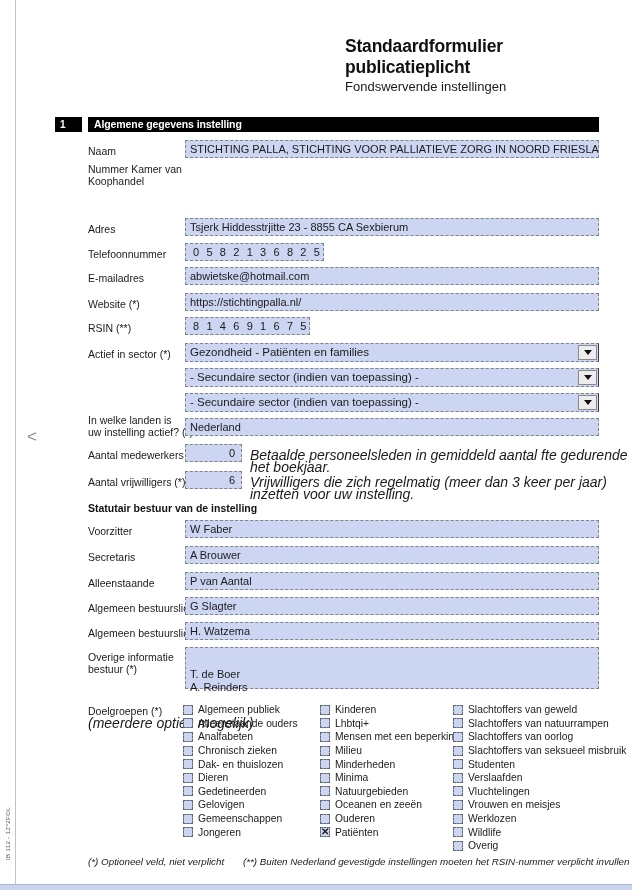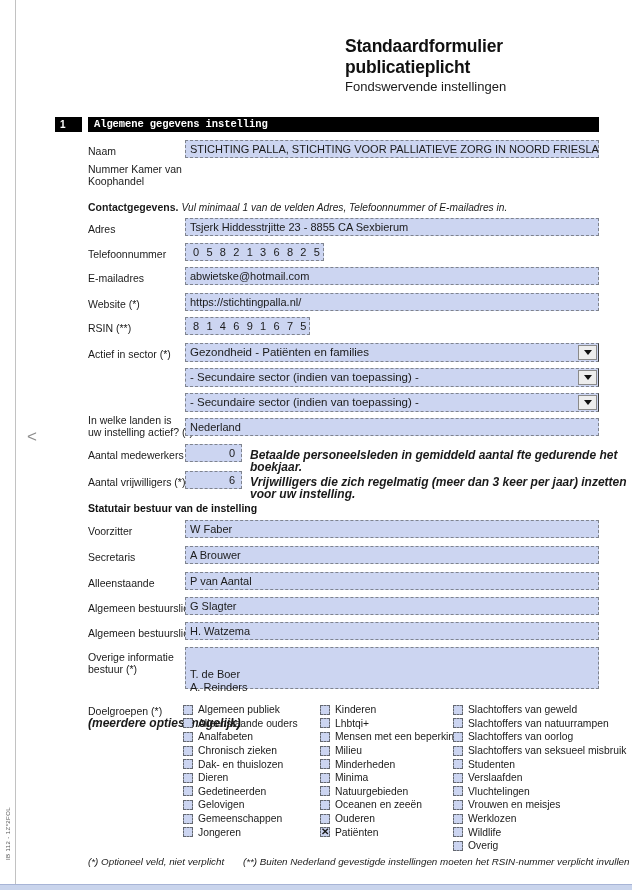--- a/index.html
+++ b/index.html
@@ -11,21 +11,21 @@
   .bottom-bar { position:absolute; left:0; top:884px; width:632px; height:6px;
                 background:var(--bottom-bar,#c9d4ec); border-top:1px solid #a7b4d6; }
 
   .doc-title { position:absolute; left:345px; top:36px; color:#111; }
   .doc-title .t  { font-size:17.5px; font-weight:bold; line-height:21px; letter-spacing:-0.2px; }
   .doc-title .sub{ font-size:13px; line-height:17px; color:#1a1a1a; }
 
   .sec-num  { position:absolute; left:55px; top:117px; width:27px; height:15px; background:#000;
               color:#fff; font-size:10px; font-weight:bold; line-height:15px; padding-left:5px; }
   .sec-title{ position:absolute; left:88px; top:117px; width:511px; height:15px; background:#000;
-              color:#fff; font-size:10.5px; font-weight:bold; line-height:15px; padding-left:6px; letter-spacing:-0.1px;font-family:Liberation Mono, monospace; }
+              color:#fff; font-size:10.5px; font-weight:bold; line-height:15px; padding-left:6px; letter-spacing:-0.1px; }
 
   .label   { position:absolute; left:88px; font-size:10.5px; color:#1a1a1a; line-height:12px; }
   .heading { position:absolute; left:88px; font-size:10.5px; font-weight:bold; color:#111; }
 
   .field { position:absolute; left:185px; height:18px; background:var(--field-bg,#ccd5f1);
            border:1px dashed #7e838e; font-size:11px; color:#1b1b1b; line-height:16px;
            padding-left:4px; white-space:nowrap; overflow:hidden; }
   .field.wide { width:414px; }
   .comb { letter-spacing:7.3px; padding-left:7px; font-size:11px; }
   .num-field { text-align:right; padding-right:6px; }
@@ -35,21 +35,21 @@
               line-height:17px; padding-left:4px; }
   .dd-btn { position:absolute; right:1px; top:1px; width:19px; height:15px; background:#ededed;
             border:1px solid #8a8a8a; display:flex; align-items:center; justify-content:center; }
   .dd-tri { width:0; height:0; border-left:4px solid transparent; border-right:4px solid transparent;
             border-top:5px solid #111; }
 
   .textarea-field { position:absolute; left:185px; width:414px; background:var(--field-bg,#ccd5f1);
                     border:1px dashed #7e838e; font-size:11px; color:#1b1b1b; line-height:13px;
                     padding:20px 4px; }
 
-  .note { position:absolute; font-size:12px; font-style:italic; color:#1a1a1a; line-height:12px;font-weight:bold; }
+  .note { position:absolute; font-size:14px; font-style:italic; color:#1a1a1a; line-height:12px; }
   .contact-line { position:absolute; left:88px; font-size:10.2px; color:#1a1a1a; }
   .contact-line b { font-size:10.5px; }
   .contact-line i { margin-left:3px; font-size:10.2px; }
 
   .cb-col { position:absolute; top:703px; }
   .cb-row { display:flex; align-items:center; height:13.6px; }
   .cb { width:10px; height:10px; background:var(--field-bg,#ccd5f1); border:1px dashed #63676f;
         margin-right:5px; position:relative; flex:0 0 auto; }
   .cb.checked::after { content:"✕"; position:absolute; left:0px; top:-2.5px; font-size:10px;
                        color:#1a1a1a; font-weight:bold; }
@@ -79,23 +79,20 @@
   <div class="sec-title">Algemene gegevens instelling</div>
 
   <div class="label" style="top:145px">Naam</div>
   <div class="field wide" style="top:140px">STICHTING PALLA, STICHTING VOOR PALLIATIEVE ZORG IN NOORD FRIESLAND</div>
 
   <div class="label" style="top:163px">
     <span>Nummer Kamer van</span><br>
     <span>Koophandel</span>
   </div>
 
-  <div class="contact-line" style="top:201px">
-    <b>Contactgegevens.</b><i>Vul minimaal 1 van de velden Adres, Telefoonnummer of E-mailadres in.</i>
-  </div>
 
   <div class="label" style="top:223px">Adres</div>
   <div class="field wide" style="top:218px">Tsjerk Hiddesstrjitte 23 - 8855 CA  Sexbierum</div>
 
   <div class="label" style="top:248px">Telefoonnummer</div>
   <div class="field comb" style="top:243px;width:139px">0582136825</div>
 
   <div class="label" style="top:272px">E-mailadres</div>
   <div class="field wide" style="top:267px">abwietske@hotmail.com</div>
 

